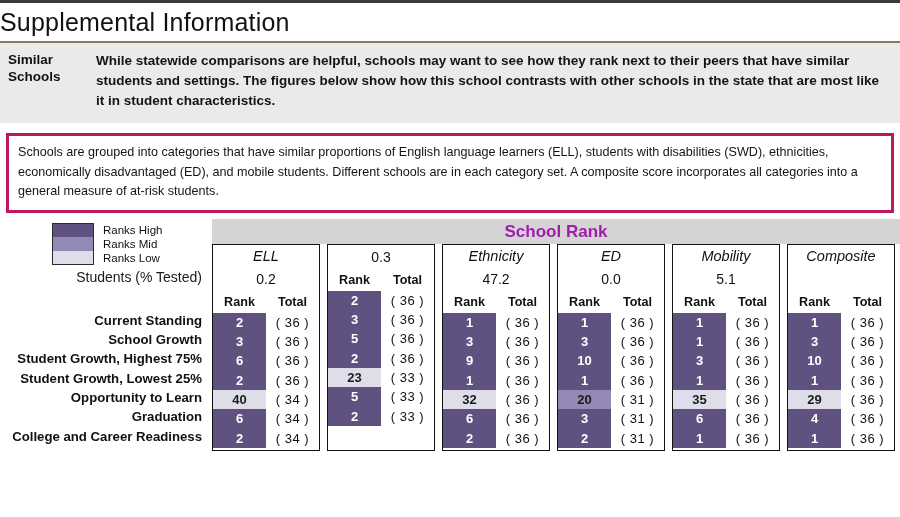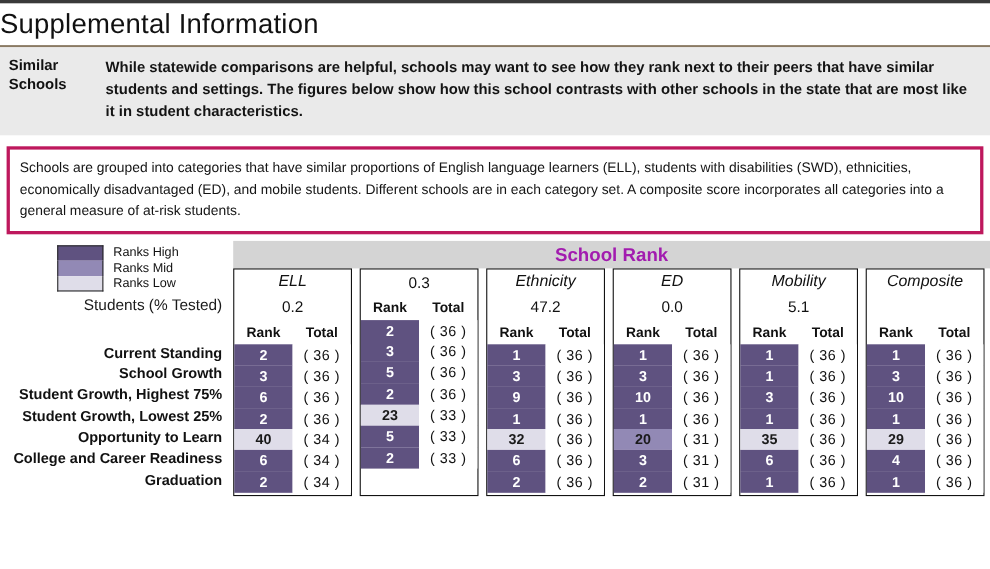--- a/index.html
+++ b/index.html
@@ -250,22 +250,22 @@
       </div>
 
     <div class="students-label">Students (% Tested)</div>
     <div class="left-rank-spacer"></div>
     <div id="row-labels-host">
         <div class="row-label">Current Standing</div>
         <div class="row-label">School Growth</div>
         <div class="row-label">Student Growth, Highest 75%</div>
         <div class="row-label">Student Growth, Lowest 25%</div>
         <div class="row-label">Opportunity to Learn</div>
+        <div class="row-label">Graduation</div>
         <div class="row-label">College and Career Readiness</div>
-        <div class="row-label">Graduation</div>
       </div>
   </div>
 
   <div class="table-col">
     <div class="school-rank-band">School Rank</div>
     <div class="groups" id="groups-host">
         <div class="group">
           <div class="group-name">ELL</div>
           <div class="group-pct">0.2</div>
           <div class="group-subhead">

